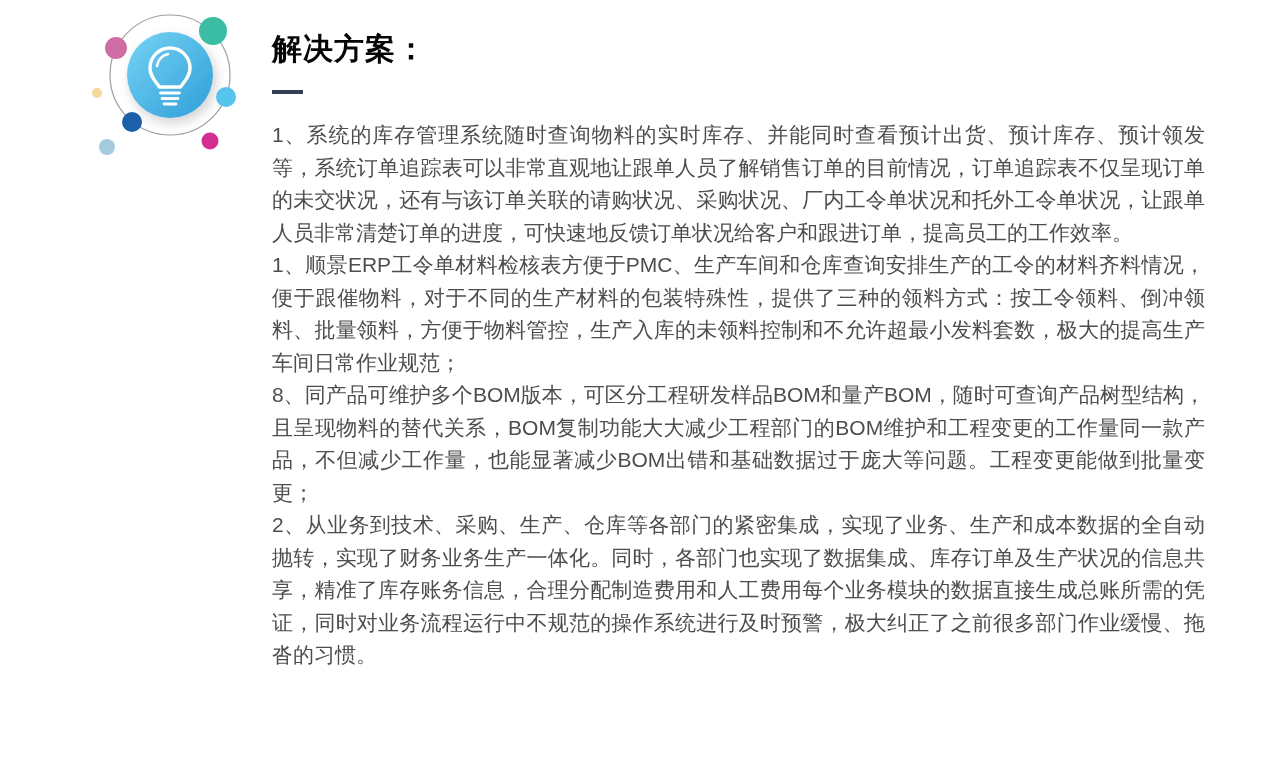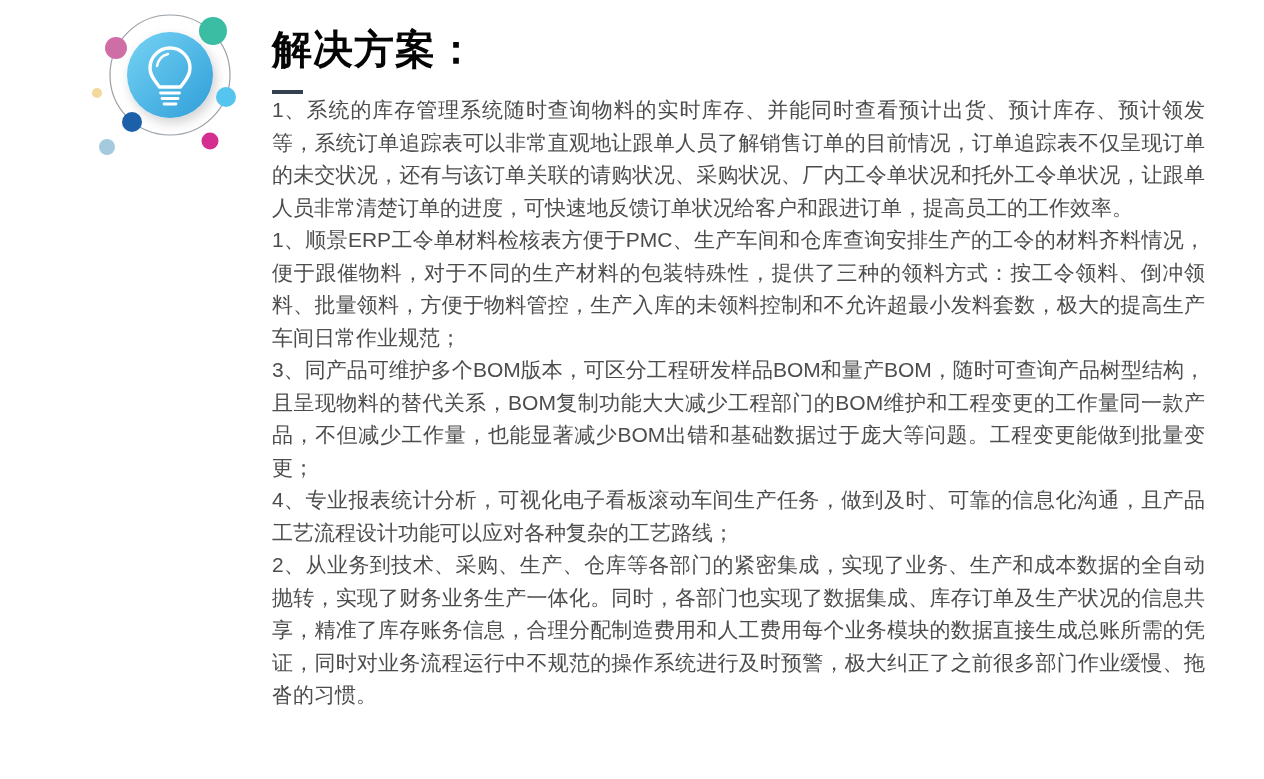--- a/index.html
+++ b/index.html
@@ -24,33 +24,34 @@
   }
   .icon-cluster svg { display: block; width: 170px; height: 170px; }
   .content {
     position: absolute;
     left: 272px;
     top: 0;
     width: 933px;
   }
   .title {
     margin: 33px 0 0 0;
-    font-size: 40px;
+    font-size: 30px;
     line-height: 32px;
     font-weight: 700;
     color: #050505;
     letter-spacing: 1px;
   }
   .dash {
     margin-top: 25px;
     width: 31px;
     height: 4px;
     background: #33404f;
   }
   .paragraphs {
+    margin-top: 25px;
     color: #4d4d4d;
     font-size: 21px;
     line-height: 32.5px;
   }
   .paragraphs p {
     margin: 0;
     text-align: justify;
     text-justify: inter-ideograph;
   }
 </style>
@@ -92,19 +93,18 @@
       <circle cx="125" cy="136" r="8.5" fill="#d52e91"></circle>
     </svg>
   </div>
 
   <div class="content">
     <h1 class="title">解决方案：</h1>
     <div class="dash"></div>
     <div class="paragraphs">
       <p>1、系统的库存管理系统随时查询物料的实时库存、并能同时查看预计出货、预计库存、预计领发等，系统订单追踪表可以非常直观地让跟单人员了解销售订单的目前情况，订单追踪表不仅呈现订单的未交状况，还有与该订单关联的请购状况、采购状况、厂内工令单状况和托外工令单状况，让跟单人员非常清楚订单的进度，可快速地反馈订单状况给客户和跟进订单，提高员工的工作效率。</p>
       <p>1、顺景ERP工令单材料检核表方便于PMC、生产车间和仓库查询安排生产的工令的材料齐料情况，便于跟催物料，对于不同的生产材料的包装特殊性，提供了三种的领料方式：按工令领料、倒冲领料、批量领料，方便于物料管控，生产入库的未领料控制和不允许超最小发料套数，极大的提高生产车间日常作业规范；</p>
-      <p>3、同产品可维护多个BOM版本，可区分工程研发样品BOM和量产BOM，随时可查询产品树型结构，且呈现物料的替代关系，BOM复制功能大大减少工程部门的BOM维护和工程变更的工作量同一款产品，不但减少工作量，也能显著减少BOM出错和基础数据过于庞大等问题。工程变更能做到批量变更；</p>
-      <p>4、专业报表统计分析，可视化电子看板滚动车间生产任务，做到及时、可靠的信息化沟通，且产品工艺流程设计功能可以应对各种复杂的工艺路线；</p>
+      <p>8、同产品可维护多个BOM版本，可区分工程研发样品BOM和量产BOM，随时可查询产品树型结构，且呈现物料的替代关系，BOM复制功能大大减少工程部门的BOM维护和工程变更的工作量同一款产品，不但减少工作量，也能显著减少BOM出错和基础数据过于庞大等问题。工程变更能做到批量变更；</p>
       <p>2、从业务到技术、采购、生产、仓库等各部门的紧密集成，实现了业务、生产和成本数据的全自动抛转，实现了财务业务生产一体化。同时，各部门也实现了数据集成、库存订单及生产状况的信息共享，精准了库存账务信息，合理分配制造费用和人工费用每个业务模块的数据直接生成总账所需的凭证，同时对业务流程运行中不规范的操作系统进行及时预警，极大纠正了之前很多部门作业缓慢、拖沓的习惯。</p>
     </div>
   </div>
 
 </div>
 
 </body></html>

